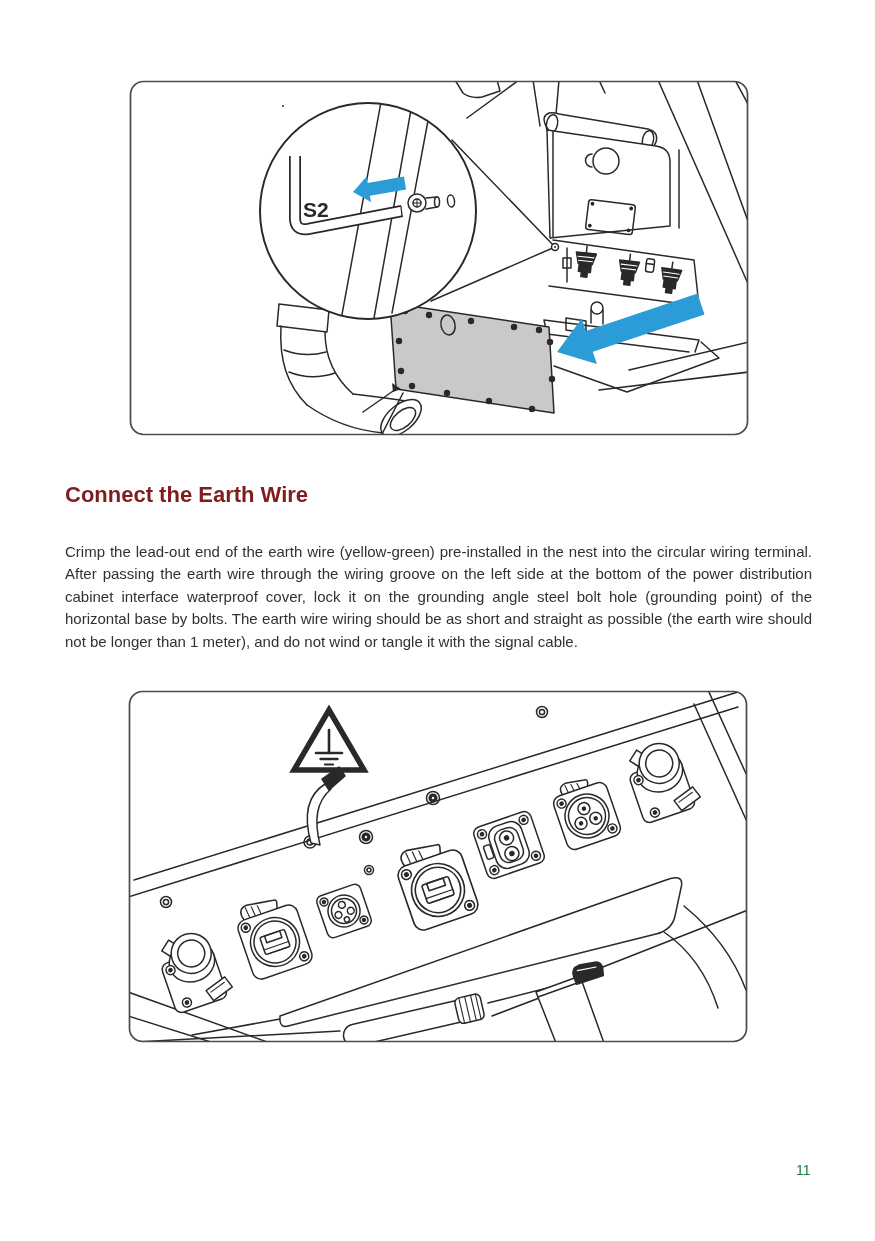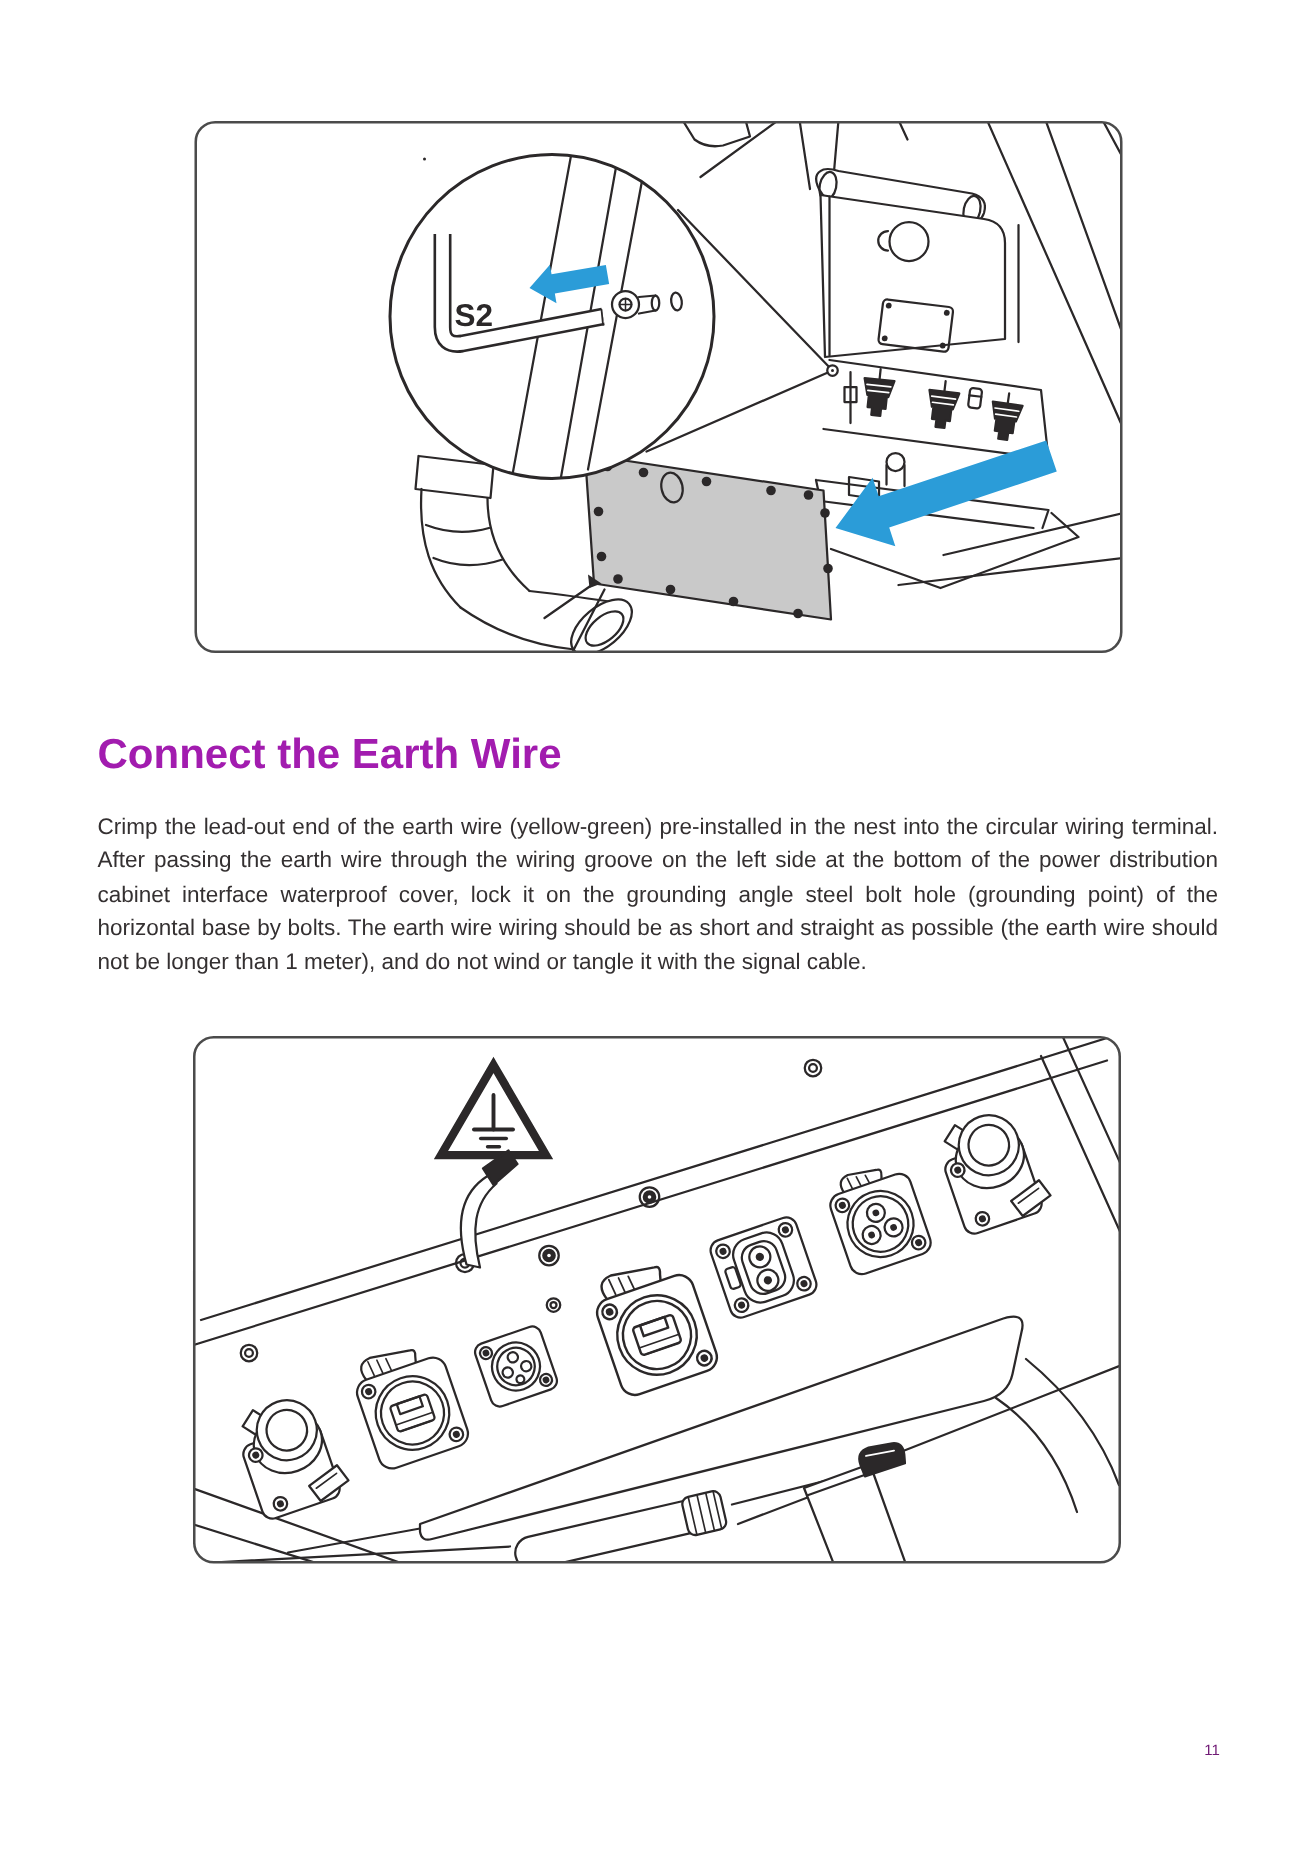--- a/index.html
+++ b/index.html
@@ -1,23 +1,23 @@
 <!DOCTYPE html>
 <html><head>
 <meta charset="utf-8">
 <style>
   html,body{margin:0;padding:0;background:#ffffff;}
   body{width:875px;height:1241px;position:relative;font-family:"Liberation Sans",sans-serif;overflow:hidden;}
   .fig{position:absolute;margin:0;}
   .fig svg{display:block;}
   #fig1{left:129px;top:80px;}
   #fig2{left:128px;top:690px;}
-  .heading{position:absolute;left:65px;top:464px;font-size:28px;font-weight:bold;color:#a21caf;letter-spacing:0;}
+  .heading{position:absolute;left:65px;top:464px;font-size:22px;font-weight:bold;color:#7f1d1d;letter-spacing:0;}
   .body-text{position:absolute;left:65px;top:505px;width:747px;font-size:15px;line-height:22.4px;color:#343031;text-align:justify;text-align-last:left;margin-top:36px;}
-  .page-number{position:absolute;left:796px;top:1162px;width:24px;font-size:10px;color:#701a75;text-align:center;}
+  .page-number{position:absolute;left:796px;top:1162px;width:24px;font-size:14px;color:#15803d;text-align:left;}
   svg text{font-family:"Liberation Sans",sans-serif;font-weight:bold;}
 </style>
 </head>
 <body>
 
 <figure class="fig" id="fig1">
 <svg width="620" height="356" viewBox="0 0 620 356">
   <defs>
     <clipPath id="f1clip">
           <rect x="1.5" y="1.5" width="617" height="353" rx="13"></rect>

